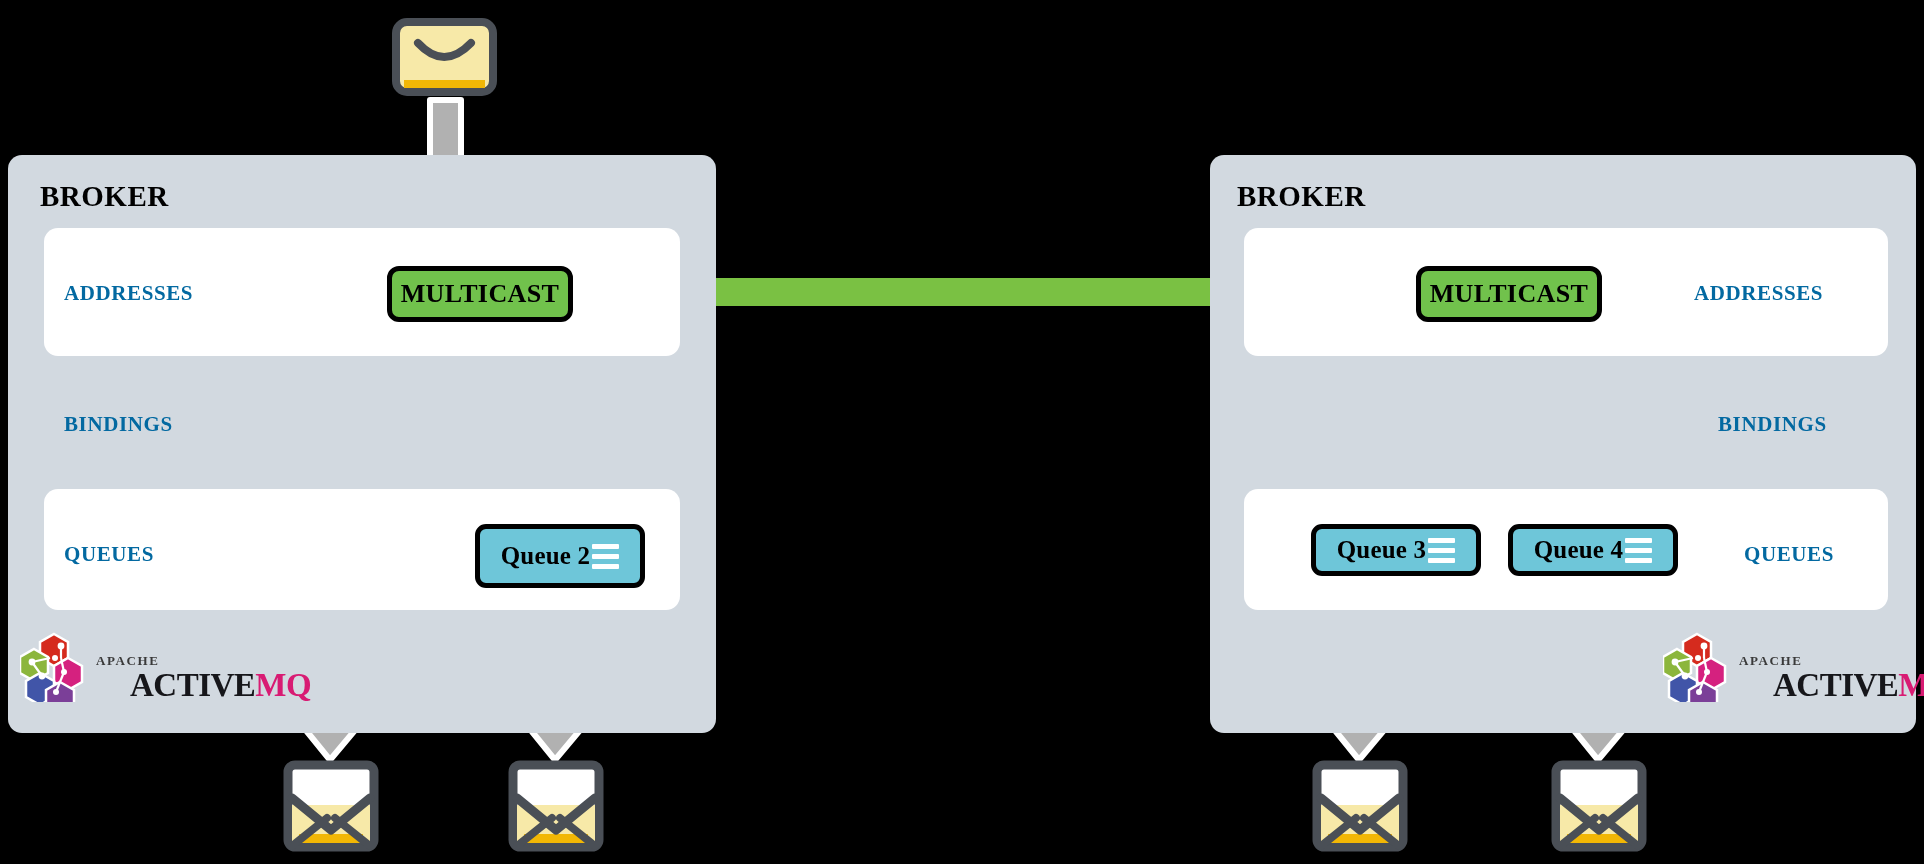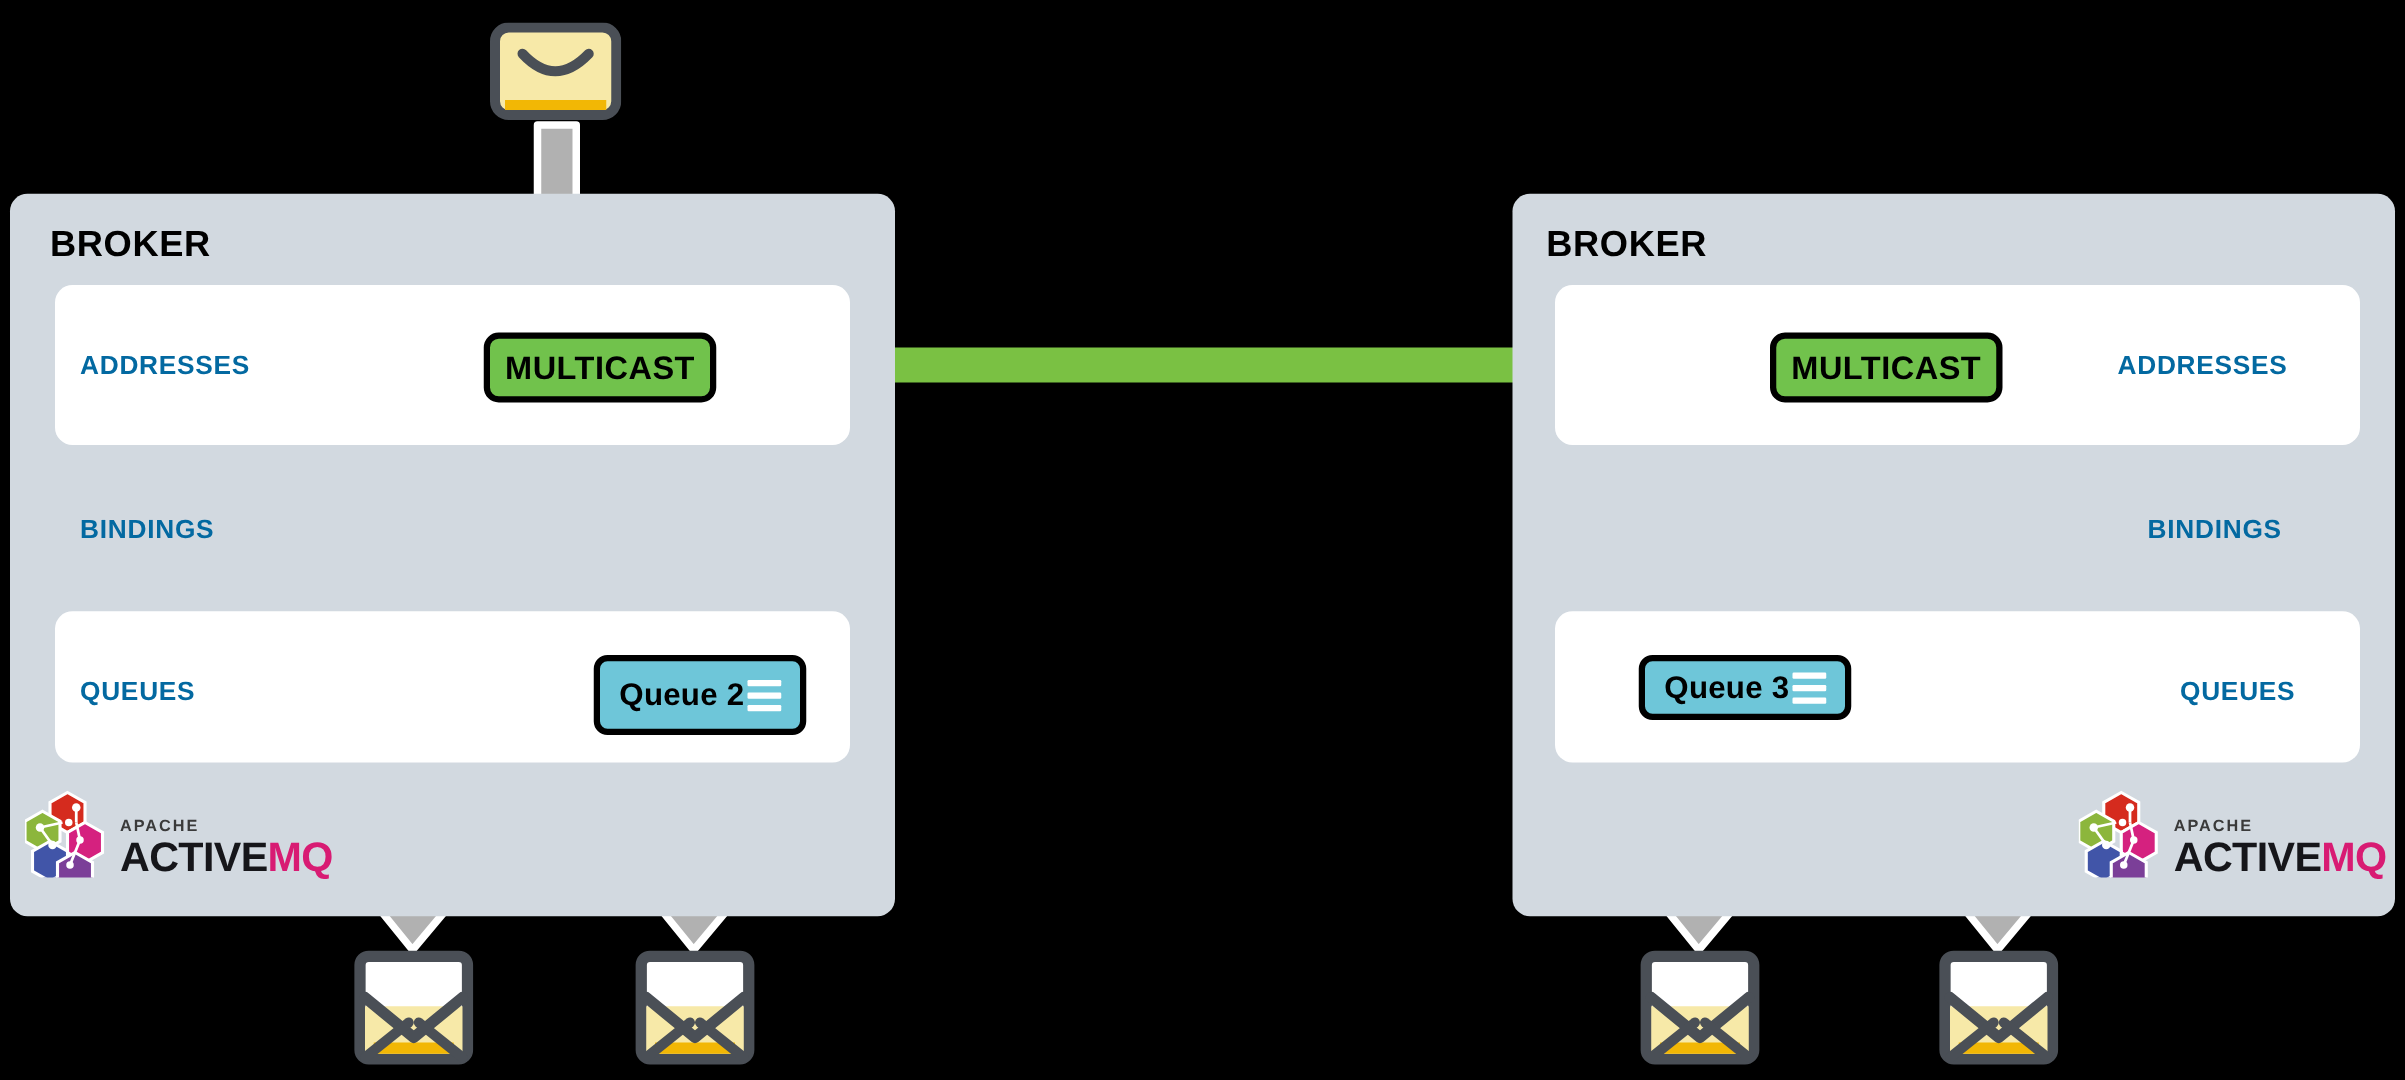--- a/index.html
+++ b/index.html
@@ -9,20 +9,21 @@
   }
   body {
     font-family: "Liberation Sans", sans-serif;
   }
   #stage {
     position: relative;
     width: 1924px;
     height: 864px;
     background: #000000;
     overflow: hidden;
+    font-family: Liberation Serif, serif;
   }
 
   
   .broker-panel {
     position: absolute;
     background: #d2d9e0;
     border-radius: 14px;
   }
   .broker-title {
     position: absolute;
@@ -134,21 +135,21 @@
     letter-spacing: 1.6px;
     color: #3a3a3a;
     margin-bottom: 2px;
   }
   .amq-main {
     font-size: 33px;
     font-weight: bold;
     letter-spacing: -0.5px;
     white-space: nowrap;
   }
-  .amq-active { color: #16161a; }
+  .amq-active { color: #16161a; margin-left: 34px; }
   .amq-mq { color: #d81b73; }
 </style>
 </head>
 <body>
 
 <div id="stage">
 
   <svg id="arrows" viewBox="0 0 1924 864" xmlns="http://www.w3.org/2000/svg">
 
     <g>
@@ -277,20 +278,28 @@
 
   <div class="queue-box" style="left:1311px; top:524px; width:170px; height:52px;">
     <span class="q-label">Queue 3</span>
     <span class="list-icon">
       <i></i>
         <i></i>
         <i></i>
     </span>
   </div>
 
+  <div class="queue-box" style="left:1508px; top:524px; width:170px; height:52px;">
+    <span class="q-label">Queue 4</span>
+    <span class="list-icon">
+      <i></i>
+        <i></i>
+        <i></i>
+    </span>
+  </div>
 
   <div class="amq-logo" style="left:1663px; top:632px;">
     <svg width="68" height="70" viewBox="0 0 68 70" xmlns="http://www.w3.org/2000/svg">
       <g stroke="#ffffff" stroke-width="2.5">
         <polygon points="34,2 48,10 48,26 34,34 20,26 20,10" fill="#d52b1e"></polygon>
         <polygon points="14,17 28,25 28,41 14,49 0,41 0,25" fill="#8cb63c"></polygon>
         <polygon points="48,26 62,34 62,50 48,58 34,50 34,34" fill="#d5217f"></polygon>
         <polygon points="20,41 34,49 34,65 20,73 6,65 6,49" fill="#4155a8"></polygon>
         <polygon points="40,50 54,58 54,74 40,82 26,74 26,58" fill="#7b3f98"></polygon>
       </g>

